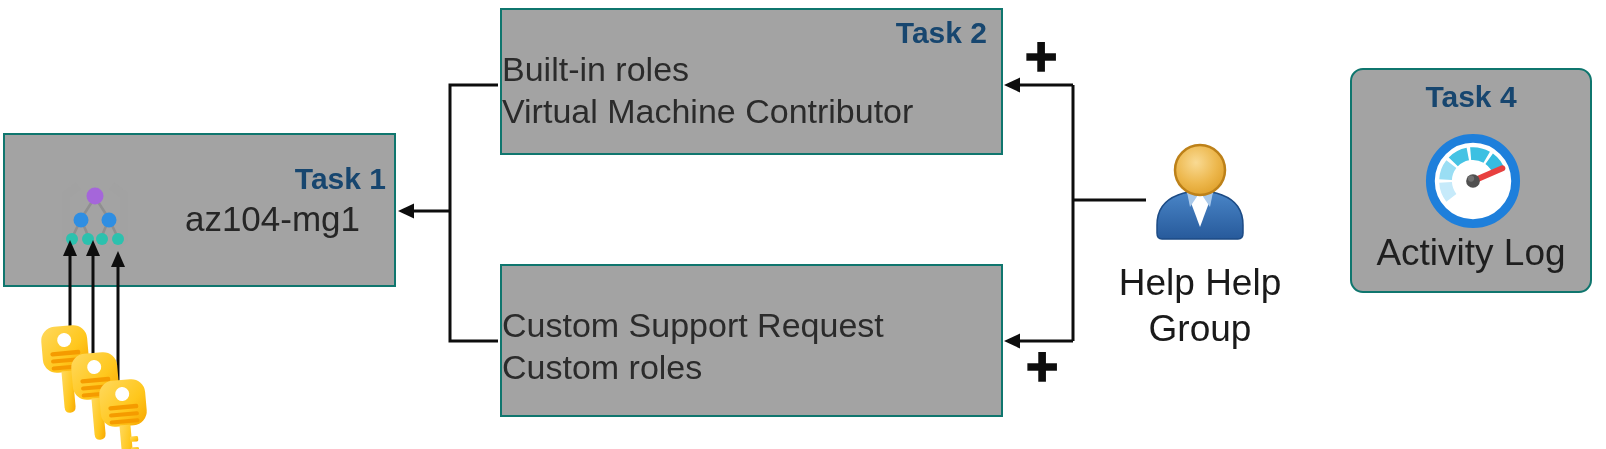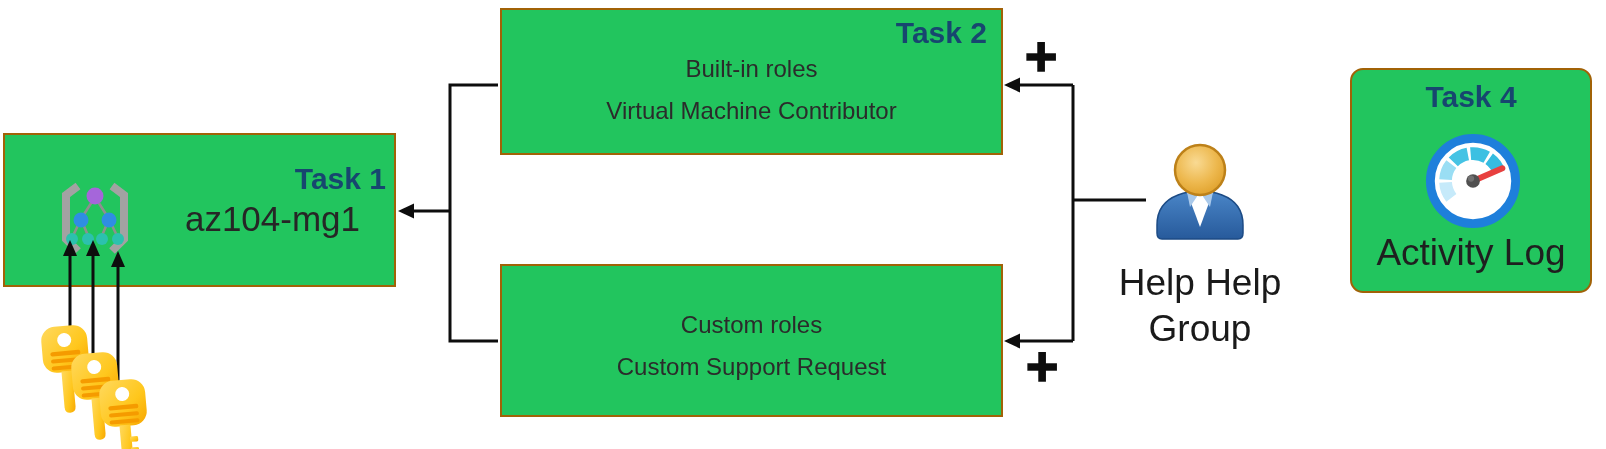--- a/index.html
+++ b/index.html
@@ -1,29 +1,29 @@
 <!DOCTYPE html>
 <html><head>
 <meta charset="utf-8">
 <style>
   html,body{margin:0;padding:0;background:#ffffff;}
   .canvas{
     position:relative;width:1606px;height:449px;background:#ffffff;overflow:hidden;
     font-family:"Liberation Sans","DejaVu Sans",sans-serif;
   }
   .box{
-    position:absolute;background:#22c55e;border:2px solid #a16207;box-sizing:border-box;
+    position:absolute;background:#a3a3a3;border:2px solid #0f766e;box-sizing:border-box;
   }
   .task-label{
     position:absolute;top:6px;right:14px;
     font-size:30px;font-weight:bold;color:#17466f;letter-spacing:0px;
   }
   .box-lines{
-    position:absolute;top:38px;left:0;right:0;text-align:center;
-    font-size:24px;line-height:42px;color:#2b2b2b;
+    position:absolute;top:38px;left:0;right:0;text-align:left;
+    font-size:34px;line-height:42px;color:#2b2b2b;
   }
   #task1{left:3px;top:133px;width:393px;height:154px;}
   #task1 .task-label{top:5px;right:8px;margin-top:22px;}
   #mg-icon{position:absolute;left:50px;top:47px;width:80px;height:76px;}
   #mg-name{
     position:absolute;left:150px;right:4px;top:64px;text-align:center;
     font-size:35px;color:#262626;
   }
   #task2{left:500px;top:8px;width:503px;height:147px;}
   #task3{left:500px;top:264px;width:503px;height:153px;}
@@ -74,22 +74,22 @@
   <div class="box" id="task2">
     <span class="task-label">Task 2</span>
     <div class="box-lines">
       <div>Built-in roles</div>
       <div>Virtual Machine Contributor</div>
     </div>
   </div>
 
   <div class="box" id="task3">
     <div class="box-lines">
+      <div>Custom Support Request</div>
       <div>Custom roles</div>
-      <div>Custom Support Request</div>
     </div>
   </div>
 
   <div class="box" id="task4">
     <span class="task-label">Task 4</span>
     <svg id="gauge-icon" viewBox="0 0 100 100">
       <circle cx="50" cy="50" r="43.5" fill="#ffffff" stroke="#1e7fdb" stroke-width="9"></circle>
       <path d="M27.9,67.2 A28,28 0 0 1 22.0,51.5" fill="none" stroke="#c6eafa" stroke-width="13"></path>
       <path d="M22.0,48.5 A28,28 0 0 1 27.9,32.8" fill="none" stroke="#9adef4" stroke-width="13"></path>
       <path d="M29.9,30.5 A28,28 0 0 1 44.7,22.5" fill="none" stroke="#45c3e4" stroke-width="13"></path>

